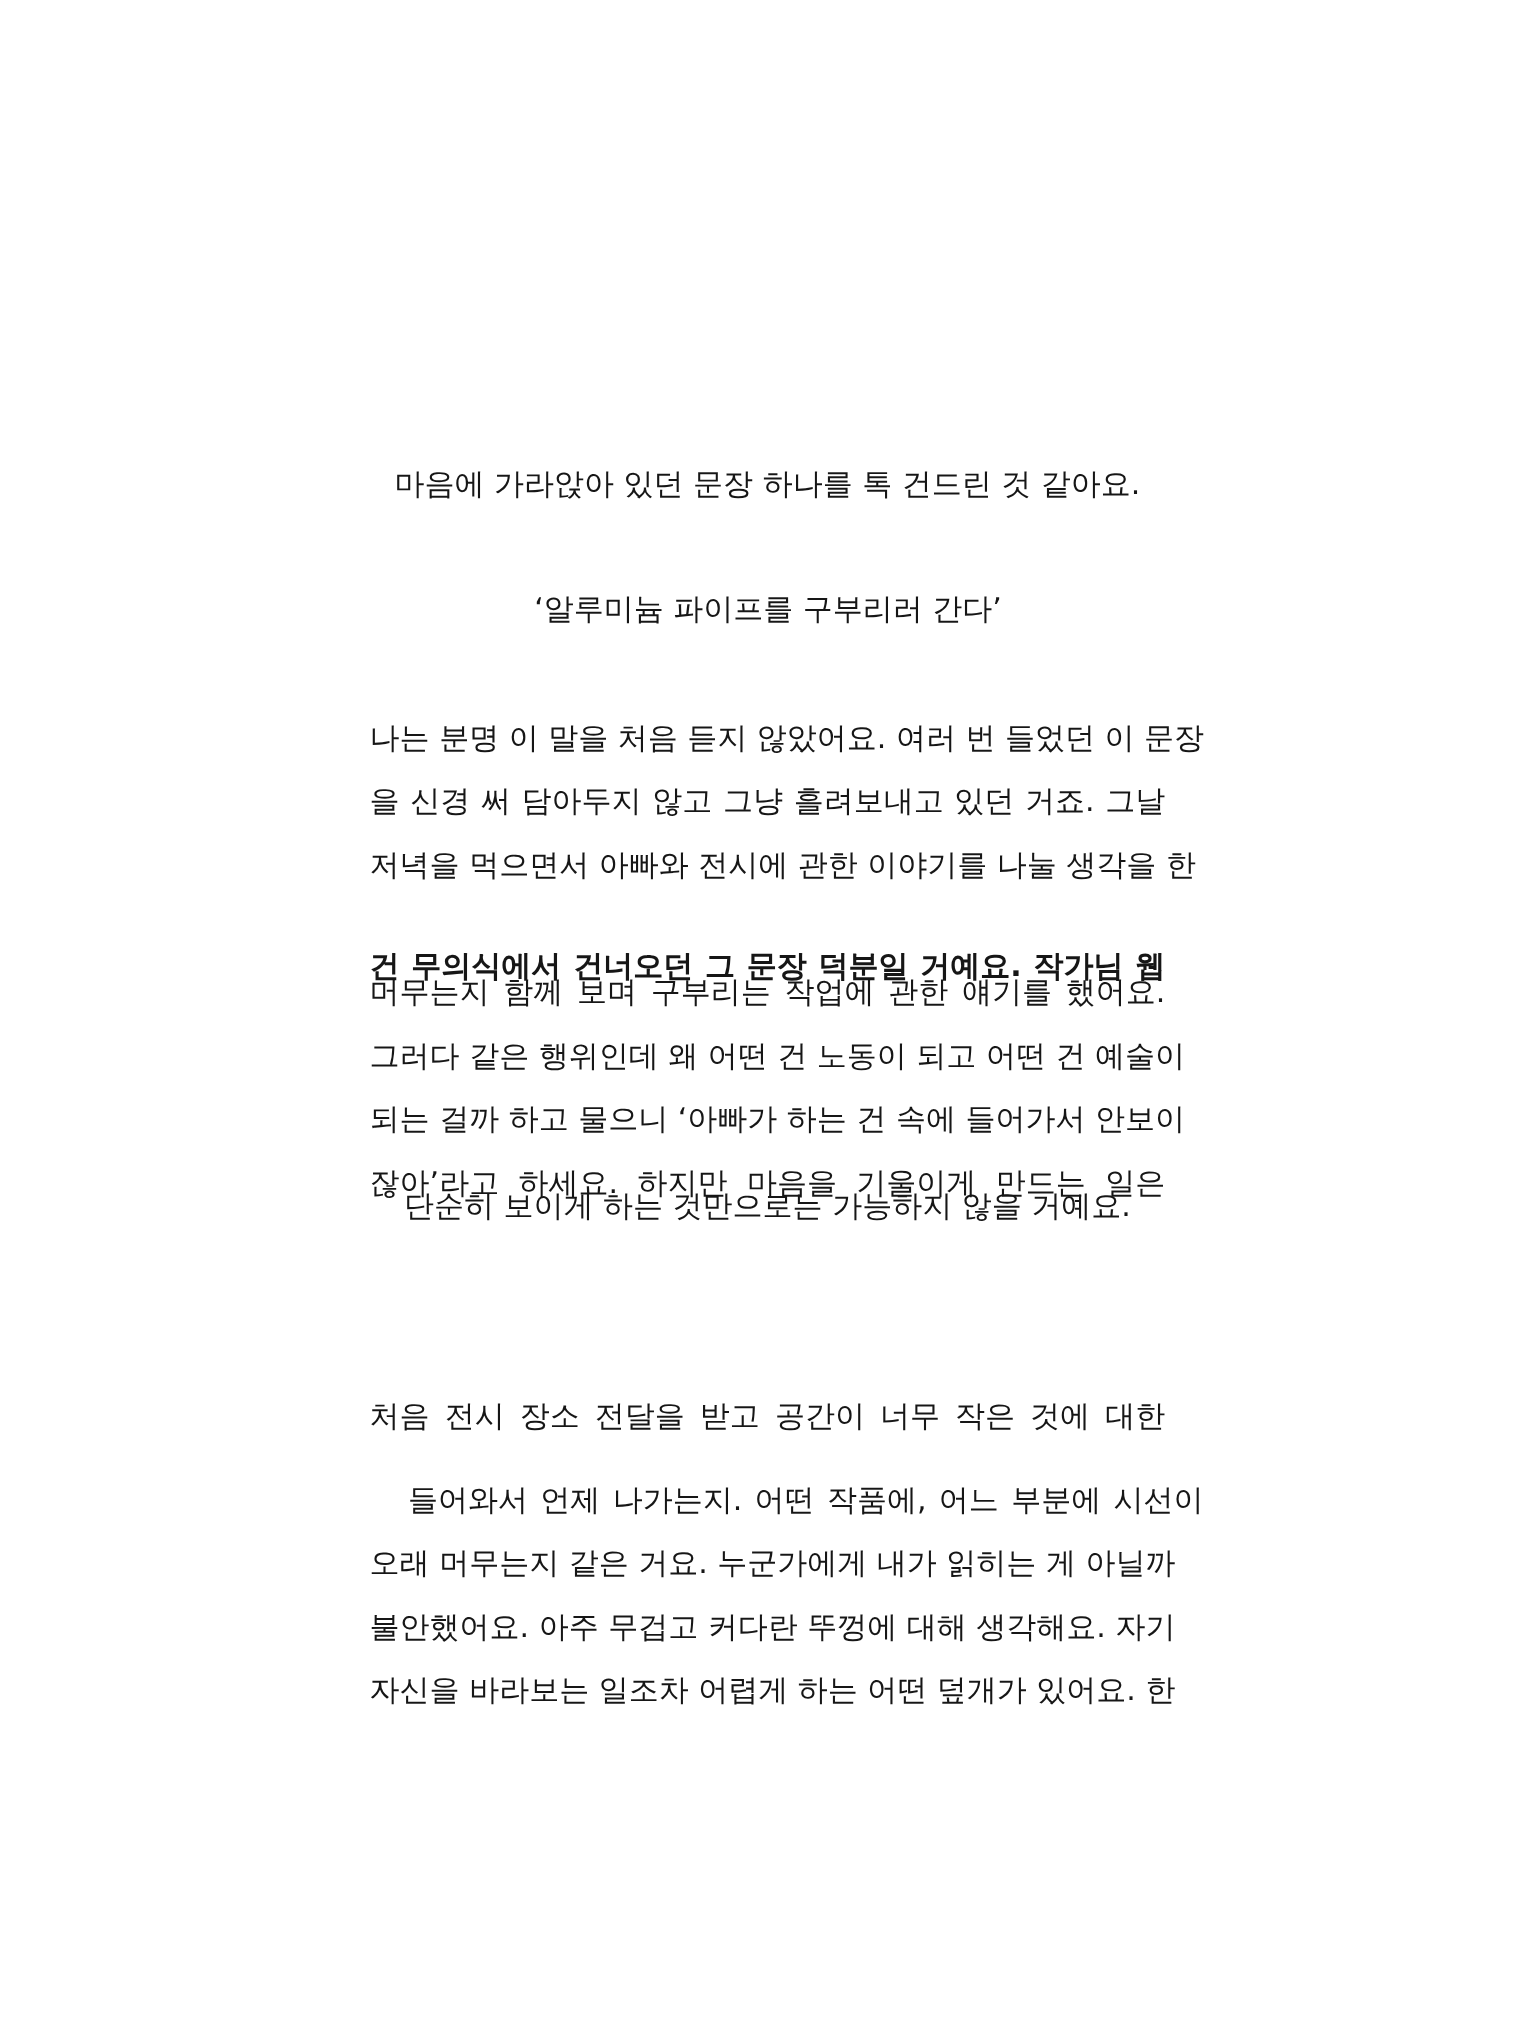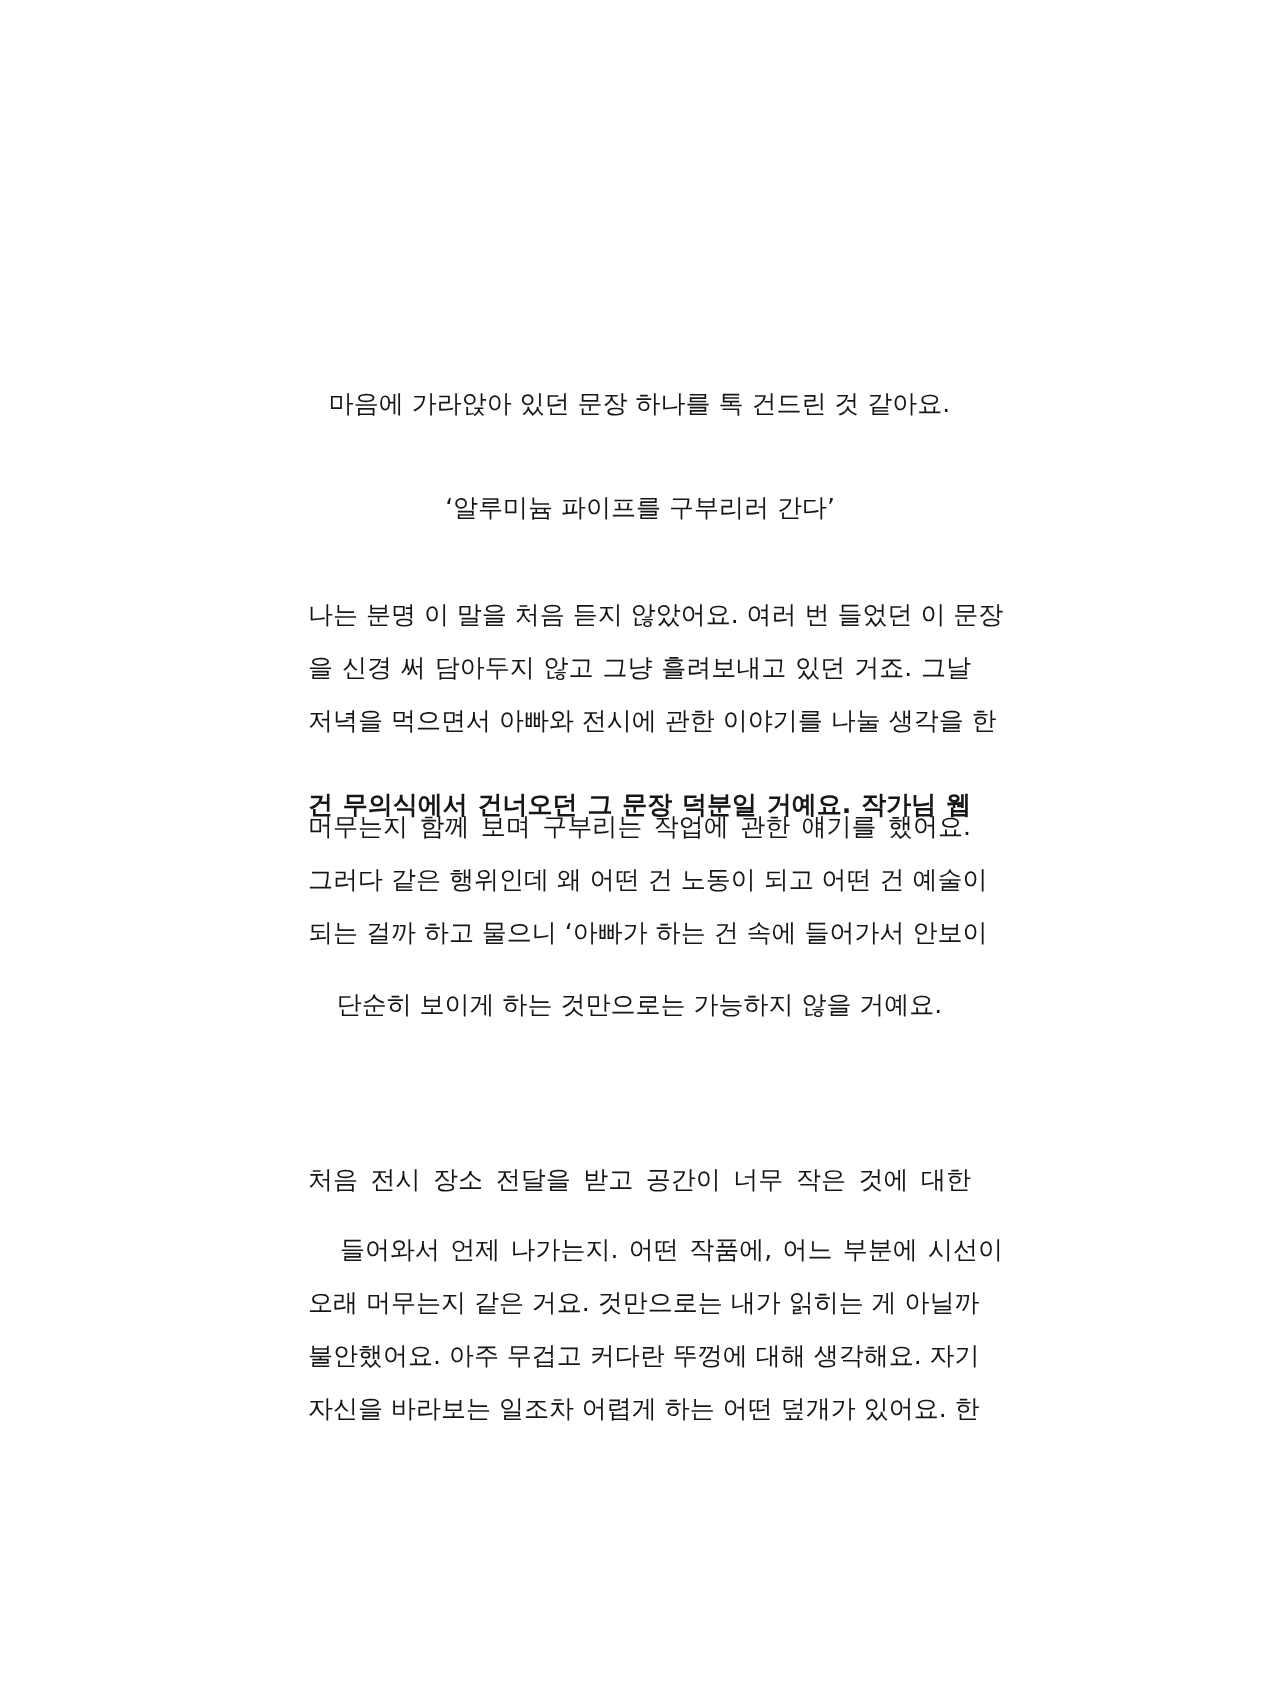--- a/index.html
+++ b/index.html
@@ -61,24 +61,25 @@
   <div class="line center" style="top:490px;">‘알루미늄 파이프를 구부리러 간다’</div>
 
   <div class="para">
     <div class="line justify" style="top:597px;">나는 분명 이 말을 처음 듣지 않았어요. 여러 번 들었던 이 문장</div>
     <div class="line justify" style="top:650px;">을 신경 써 담아두지 않고 그냥 흘려보내고 있던 거죠. 그날</div>
     <div class="line justify" style="top:703px;">저녁을 먹으면서 아빠와 전시에 관한 이야기를 나눌 생각을 한</div>
     <div class="line justify" style="top:787px;font-weight:bold;">건 무의식에서 건너오던 그 문장 덕분일 거예요. 작가님 웹</div>
     <div class="line justify" style="top:809px;">머무는지 함께 보며 구부리는 작업에 관한 얘기를 했어요.</div>
     <div class="line justify" style="top:862px;">그러다 같은 행위인데 왜 어떤 건 노동이 되고 어떤 건 예술이</div>
     <div class="line justify" style="top:915px;">되는 걸까 하고 물으니 ‘아빠가 하는 건 속에 들어가서 안보이</div>
+    <div class="line justify" style="top:968px;">잖아’라고 하세요. 하지만 마음을 기울이게 만드는 일은</div>
     <div class="line left" style="top:987px;">단순히 보이게 하는 것만으로는 가능하지 않을 거예요.</div>
   </div>
 
   <div class="para">
     <div class="line justify" style="top:1162px;">처음 전시 장소 전달을 받고 공간이 너무 작은 것에 대한</div>
     <div class="line justify" style="top:1232px;margin-left:32px;">들어와서 언제 나가는지. 어떤 작품에, 어느 부분에 시선이</div>
-    <div class="line justify" style="top:1285px;">오래 머무는지 같은 거요. 것만으로는 내가 읽히는 게 아닐까</div>
+    <div class="line justify" style="top:1285px;">오래 머무는지 같은 거요. 누군가에게 내가 읽히는 게 아닐까</div>
     <div class="line justify" style="top:1391px;">자신을 바라보는 일조차 어렵게 하는 어떤 덮개가 있어요. 한</div>
     <div class="line justify" style="top:1338px;">불안했어요. 아주 무겁고 커다란 뚜껑에 대해 생각해요. 자기</div>
   </div>
 
 </div>
 
 </body></html>

